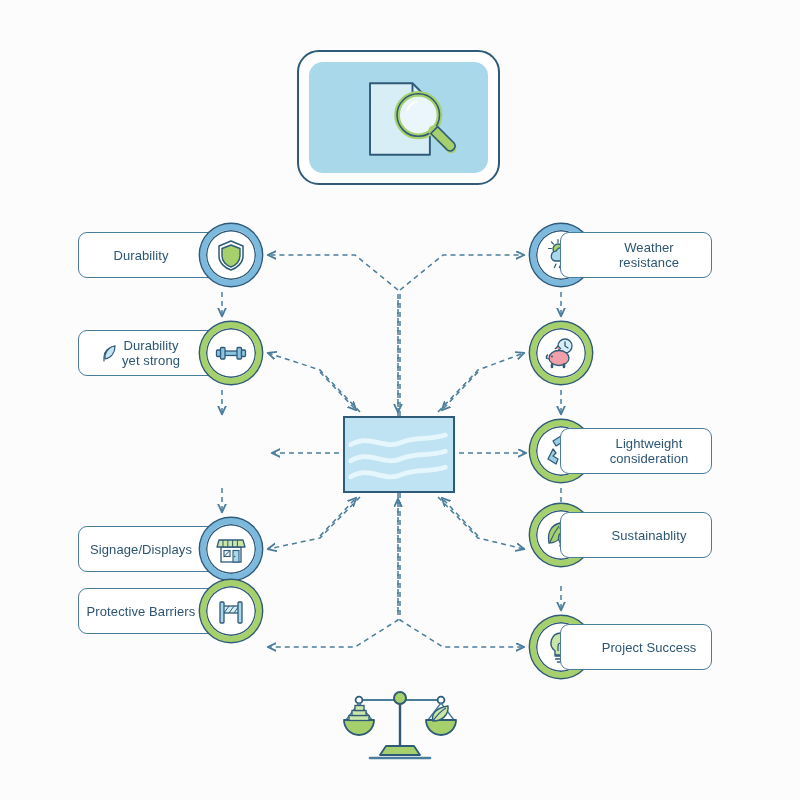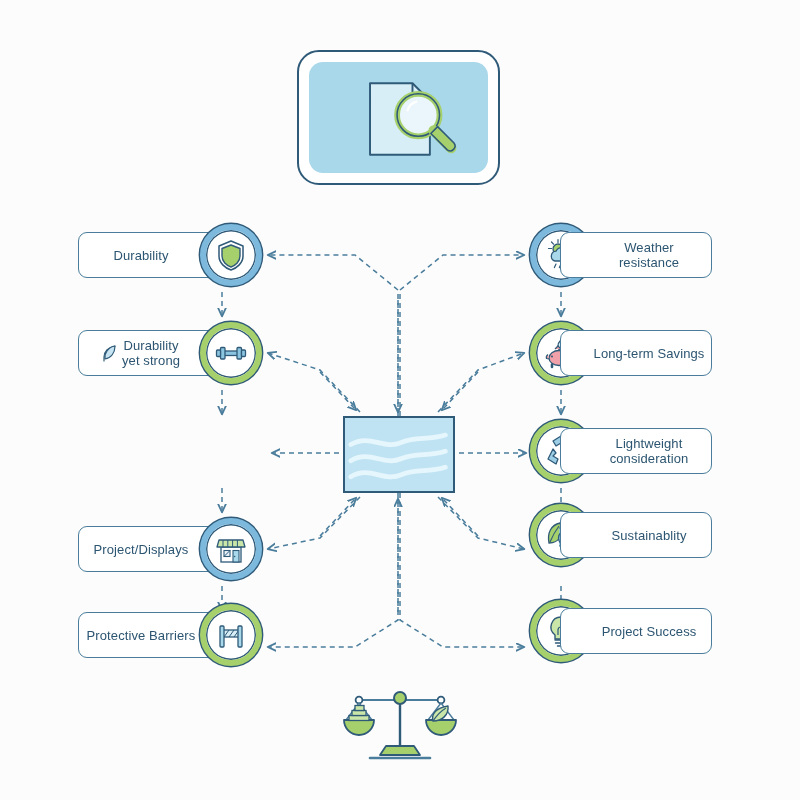--- a/index.html
+++ b/index.html
@@ -166,36 +166,36 @@
         <rect x="24" y="12.5" width="4.5" height="11.5" rx="1" fill="#8cc5e0" stroke="#2f5a78" stroke-width="1.3"></rect>
         <rect x="3.5" y="15" width="4" height="6.5" rx="1" fill="#8cc5e0" stroke="#2f5a78" stroke-width="1.3"></rect>
         <rect x="28.5" y="15" width="4" height="6.5" rx="1" fill="#8cc5e0" stroke="#2f5a78" stroke-width="1.3"></rect>
       </svg>
     </div>
   </div>
 
 
   <div class="row left" style="top:518px">
     <div class="label-box">
-      <span class="label-text">Project/Displays</span>
+      <span class="label-text">Signage/Displays</span>
     </div>
     <div class="node-circle ring-blue">
       <svg class="node-icon" viewBox="0 0 36 36">
         <rect x="8" y="16" width="20" height="15" fill="#ffffff" stroke="#2f5a78" stroke-width="1.3"></rect>
         <path d="M6,9 h24 l2,7 h-28 z" fill="#c9e6a8" stroke="#2f5a78" stroke-width="1.3" stroke-linejoin="round"></path>
         <path d="M10,9 v7 M14.8,9 v7 M19.6,9 v7 M24.4,9 v7" stroke="#2f5a78" stroke-width="1"></path>
         <rect x="11" y="19.5" width="6" height="6" fill="#e9f4fa" stroke="#2f5a78" stroke-width="1.1"></rect>
         <path d="M11,25.5 L17,19.5" stroke="#2f5a78" stroke-width="1"></path>
         <rect x="20" y="19.5" width="6" height="11.5" fill="#a8d8ea" stroke="#2f5a78" stroke-width="1.1"></rect>
         <circle cx="21.6" cy="25.5" r="0.8" fill="#2f5a78"></circle>
       </svg>
     </div>
   </div>
 
-  <div class="row left" style="top:604px">
+  <div class="row left" style="top:580px">
     <div class="label-box">
       <span class="label-text">Protective Barriers</span>
     </div>
     <div class="node-circle ring-green">
       <svg class="node-icon" viewBox="0 0 36 36">
         <rect x="8" y="13" width="20" height="7" fill="#d7eef7" stroke="#2f5a78" stroke-width="1.3"></rect>
         <path d="M11,20 L16,13 M16,20 L21,13 M21,20 L26,13" stroke="#2f5a78" stroke-width="1"></path>
         <rect x="7" y="9" width="4" height="21" rx="1" fill="#a8d8ea" stroke="#2f5a78" stroke-width="1.3"></rect>
         <rect x="25" y="9" width="4" height="21" rx="1" fill="#a8d8ea" stroke="#2f5a78" stroke-width="1.3"></rect>
       </svg>
@@ -226,23 +226,20 @@
       <svg class="node-icon" viewBox="0 0 36 36">
         <circle cx="22" cy="11" r="7" fill="#d7eef7" stroke="#2f5a78" stroke-width="1.3"></circle>
         <path d="M22,7 v4 l3,2" fill="none" stroke="#2f5a78" stroke-width="1.3" stroke-linecap="round"></path>
         <path d="M6,23 a10,7.5 0 0 1 20,0 a10,7.5 0 0 1 -20,0 z" fill="#f0a0a8" stroke="#2f5a78" stroke-width="1.3"></path>
         <path d="M5,19.5 a3.5,3.5 0 0 0 -1.5,4 l2.5,0.4" fill="#f0a0a8" stroke="#2f5a78" stroke-width="1.2" stroke-linejoin="round"></path>
         <circle cx="9" cy="21.5" r="1" fill="#2f5a78"></circle>
         <path d="M9,29.5 v2.5 M21,29.5 v2.5" stroke="#2f5a78" stroke-width="2.6" stroke-linecap="round"></path>
         <path d="M12,14 l3,-3 l3,3" fill="#f0a0a8" stroke="#2f5a78" stroke-width="1.2" stroke-linejoin="round"></path>
       </svg>
     </div>
-    <div class="label-box">
-      <span class="label-text">Long-term Savings</span>
-    </div>
   </div>
 
   <div class="row right" style="top:420px">
     <div class="node-circle ring-green">
       <svg class="node-icon" viewBox="0 0 36 36">
         <g fill="#9ccfe6" stroke="#2f5a78" stroke-width="1.3" stroke-linejoin="round">
           <path d="M18,3 l6,10 l-5,1 l-1,-4 l-5,3 l-3,-5 z"></path>
           <path d="M5,26 l5,-10 l3,4 l-3,3 l5,3 l-2,5 z"></path>
           <path d="M31,26 l-11,0 l2,-4 l4,1 l-1,-6 l5,-1 z"></path>
         </g>
@@ -262,21 +259,21 @@
         <path d="M23,13 l2.5,0 l.8,2.6 l2.4,1 l2.4,-1.2 l1.8,1.8 l-1.2,2.4 l1,2.4 l2.6,.8 l0,2.5 l-2.6,.8 l-1,2.4 l1.2,2.4 l-1.8,1.8 l-2.4,-1.2 l-2.4,1 l-.8,2.6 l-2.5,0" transform="translate(-6,-3) scale(0.82) translate(4,4)" fill="#8cc5e0" stroke="#2f5a78" stroke-width="1.3" stroke-linejoin="round"></path>
         <circle cx="23.5" cy="21" r="8" fill="#8cc5e0" stroke="#2f5a78" stroke-width="1.3"></circle>
         <circle cx="23.5" cy="21" r="3.2" fill="#ffffff" stroke="#2f5a78" stroke-width="1.3"></circle>
       </svg>
     </div>
     <div class="label-box">
       <span class="label-text">Sustainablity</span>
     </div>
   </div>
 
-  <div class="row right" style="top:600px">
+  <div class="row right" style="top:616px">
     <div class="node-circle ring-green">
       <svg class="node-icon" viewBox="0 0 36 36">
         <path d="M18,4 a10,10 0 0 1 6,18 v4 h-12 v-4 a10,10 0 0 1 6,-18 z" fill="#c9e6a8" stroke="#2f5a78" stroke-width="1.4" stroke-linejoin="round"></path>
         <path d="M15,22 v-5 a3,3 0 0 1 6,0 v5" fill="none" stroke="#2f5a78" stroke-width="1.2"></path>
         <path d="M12,27 h12 M12.5,30 h11 M14.5,33 h7" stroke="#2f5a78" stroke-width="1.4" stroke-linecap="round"></path>
       </svg>
     </div>
     <div class="label-box">
       <span class="label-text">Project Success</span>
     </div>

